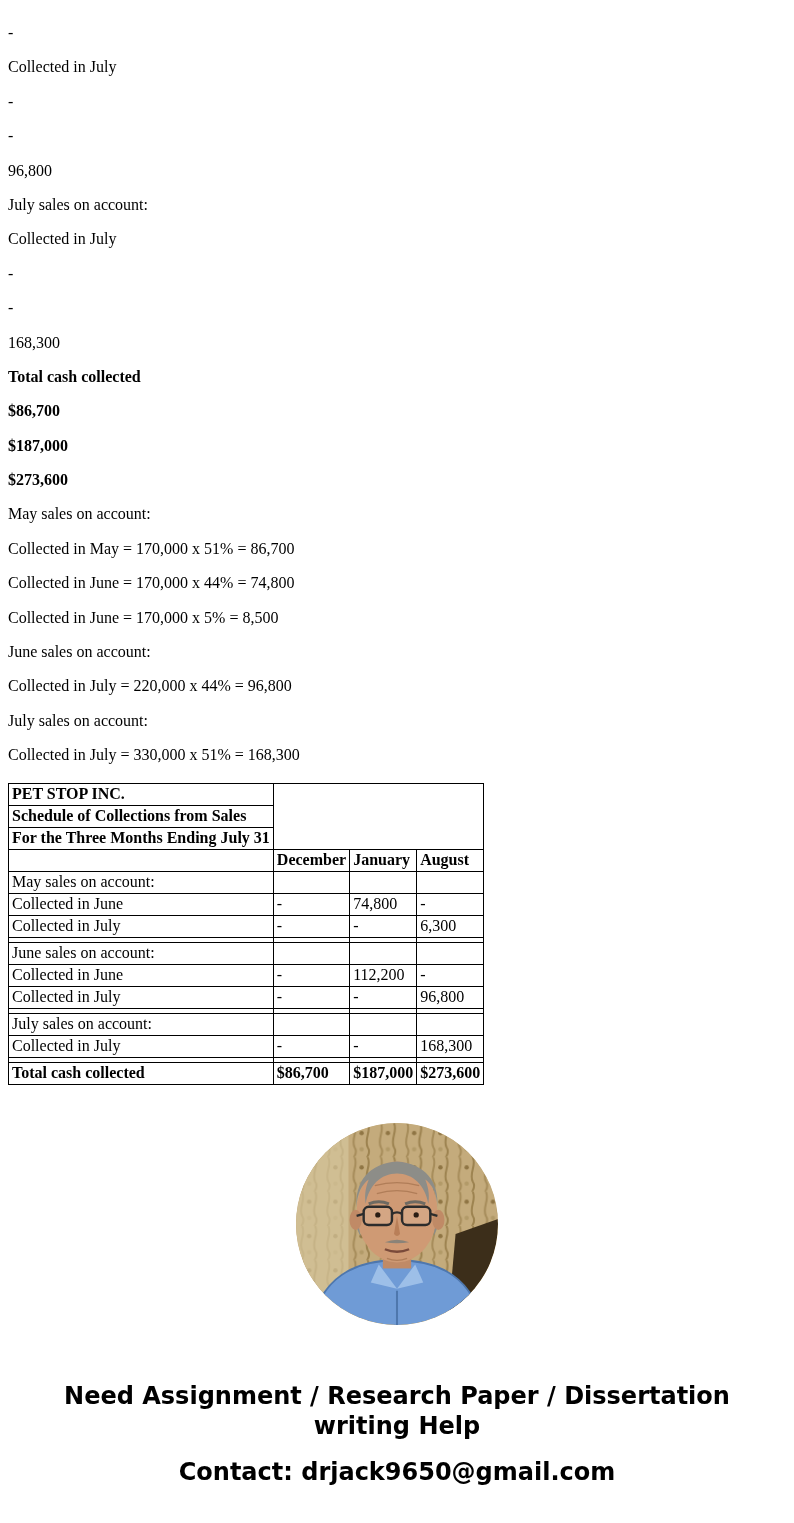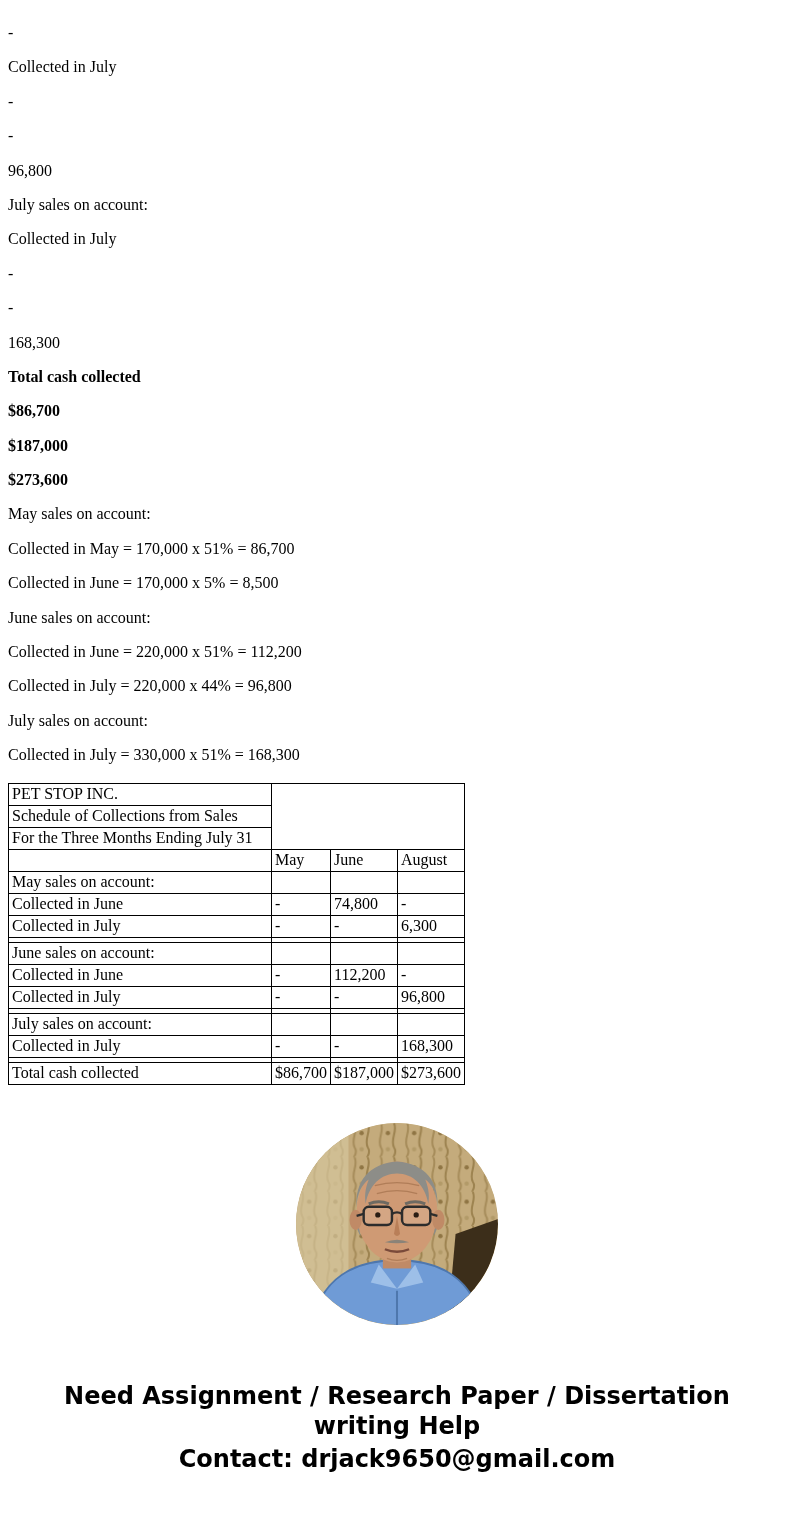--- a/index.html
+++ b/index.html
@@ -15,21 +15,21 @@
   table.collections { border-collapse: collapse; border: 1px solid #000; margin-top: 18px; table-layout: fixed; }
   table.collections td {
     border: 1px solid #000;
     font-size: 16px;
     padding: 1px 3px;
     height: 22px;
     white-space: nowrap;
     overflow: hidden;
     vertical-align: middle;
   }
-  table.collections .bold { font-weight: normal; margin-top: 8px; }
+  table.collections .bold { font-weight: bold; margin-top: 8px; }
   tr.title-row td.blank { border-top: none; border-bottom: none; border-left: 1px solid #000; }
   tr.spacer td { height: 5px; padding: 0; }
 
   
   .avatar-wrap { text-align: center; margin-top: 38px; }
   .avatar {
     display: inline-block;
     width: 202px; height: 202px;
     border-radius: 50%;
     overflow: hidden;
@@ -41,21 +41,21 @@
   .footer {
     margin: 52px auto 20px auto;
     max-width: 760px;
     text-align: center;
     font-family: "DejaVu Sans", sans-serif;
     font-weight: bold;
     font-size: 24px;
     line-height: 1.25;
     color: #000;
   }
-  .footer .line { margin: 3px; }
+  .footer .line { margin: 16px; }
 </style>
 </head>
 <body>
 
 <div class="page">
 
   <div id="paragraphs">
       <p class="para">-</p>
       <p class="para">Collected in July</p>
       <p class="para">-</p>
@@ -65,23 +65,23 @@
       <p class="para">Collected in July</p>
       <p class="para">-</p>
       <p class="para">-</p>
       <p class="para">168,300</p>
       <p class="para bold">Total cash collected</p>
       <p class="para bold">$86,700</p>
       <p class="para bold">$187,000</p>
       <p class="para bold">$273,600</p>
       <p class="para">May sales on account:</p>
       <p class="para">Collected in May = 170,000 x 51% = 86,700</p>
+      <p class="para">Collected in June = 170,000 x 44% = 74,800</p>
       <p class="para">Collected in June = 170,000 x 5% = 8,500</p>
       <p class="para">June sales on account:</p>
-      <p class="para">Collected in June = 220,000 x 51% = 112,200</p>
       <p class="para">Collected in July = 220,000 x 44% = 96,800</p>
       <p class="para">July sales on account:</p>
       <p class="para">Collected in July = 330,000 x 51% = 168,300</p>
     </div>
 
   <table class="collections" id="collections-table">
     <colgroup>
       <col style="width:263px">
       <col style="width:55px">
       <col style="width:63px">
@@ -95,22 +95,22 @@
         <tr class="title-row">
           <td class="bold">Schedule of Collections from Sales</td>
           <td class="blank" colspan="3"></td>
         </tr>
         <tr class="title-row">
           <td class="bold">For the Three Months Ending July 31</td>
           <td class="blank" colspan="3"></td>
         </tr>
         <tr>
           <td></td>
-          <td class="bold">May</td>
-          <td class="bold">June</td>
+          <td class="bold">December</td>
+          <td class="bold">January</td>
           <td class="bold">August</td>
         </tr>
         <tr>
           <td>May sales on account:</td>
           <td></td>
           <td></td>
           <td></td>
         </tr>
         <tr>
           <td>Collected in June</td>

